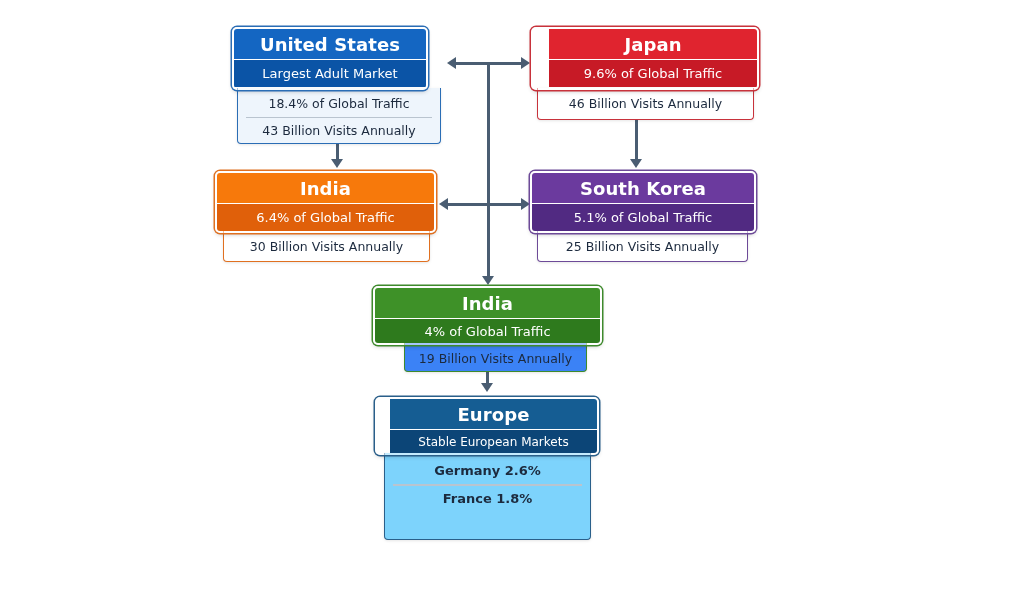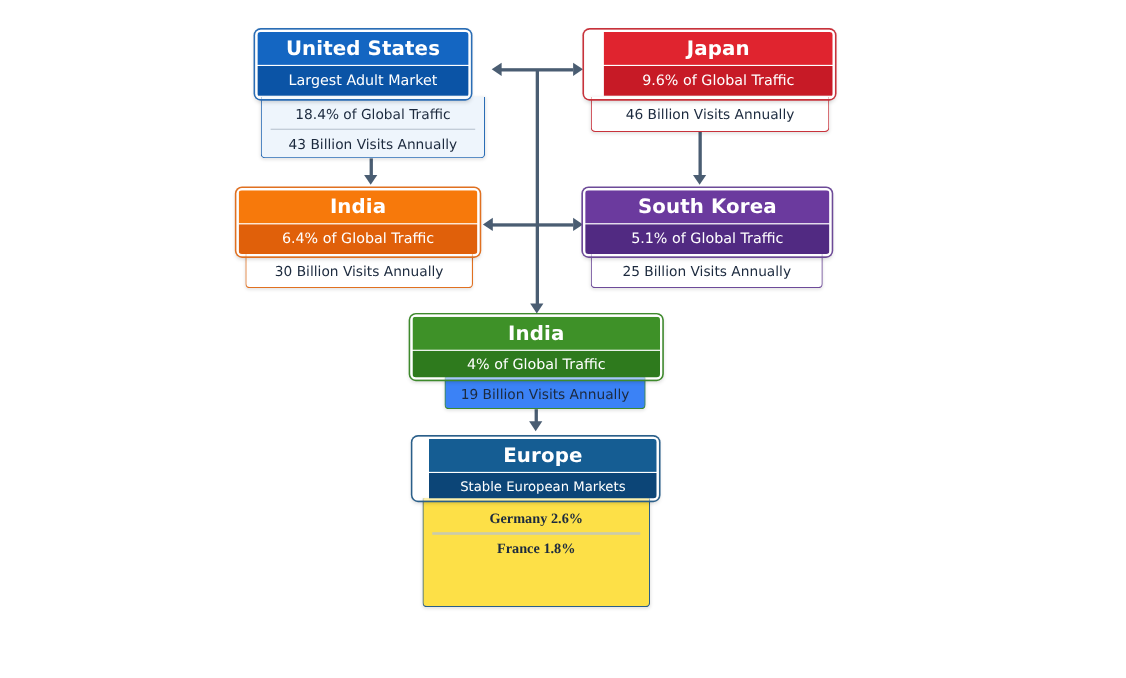--- a/index.html
+++ b/index.html
@@ -116,21 +116,21 @@
     <div class="row" style="line-height:32px;">19 Billion Visits Annually</div>
   </div>
   <div class="head" style="left:373px; top:286px; width:229px; height:59px;">
     <div class="title">India</div>
     <div class="sep"></div>
     <div class="sub" style="line-height:26px;">4% of Global Traffic</div>
   </div>
 </div>
 
 <div class="node" style="--top:#155d93; --bot:#0c4577; --edge:#2a5f8a;">
-  <div class="body" style="left:384px; top:453px; width:207px; height:99px; background:#fde047;font-family:Liberation Serif, serif;">
+  <div class="body" style="left:384px; top:453px; width:207px; height:87px; background:#7dd3fc;">
     <div class="row" style="margin-top:5px; font-weight:bold; font-size:13px;"><span>Germany 2.6%</span></div>
     <div class="rule"></div>
     <div class="rule"></div>
     <div class="row" style="font-weight:bold; font-size:13px;"><span>France 1.8%</span></div>
   </div>
   <div class="head" style="left:375px; top:397px; width:224px; height:58px;padding-left:13px;">
     <div class="title">Europe</div>
     <div class="sep"></div>
     <div class="sub" style="line-height:25px; font-size:12px;">Stable European Markets</div>
   </div>

